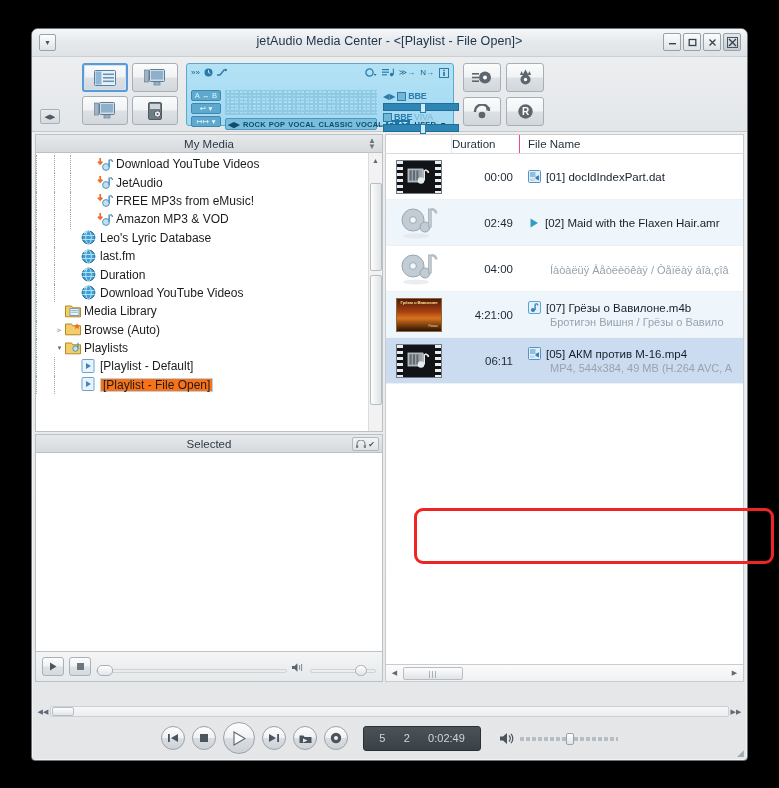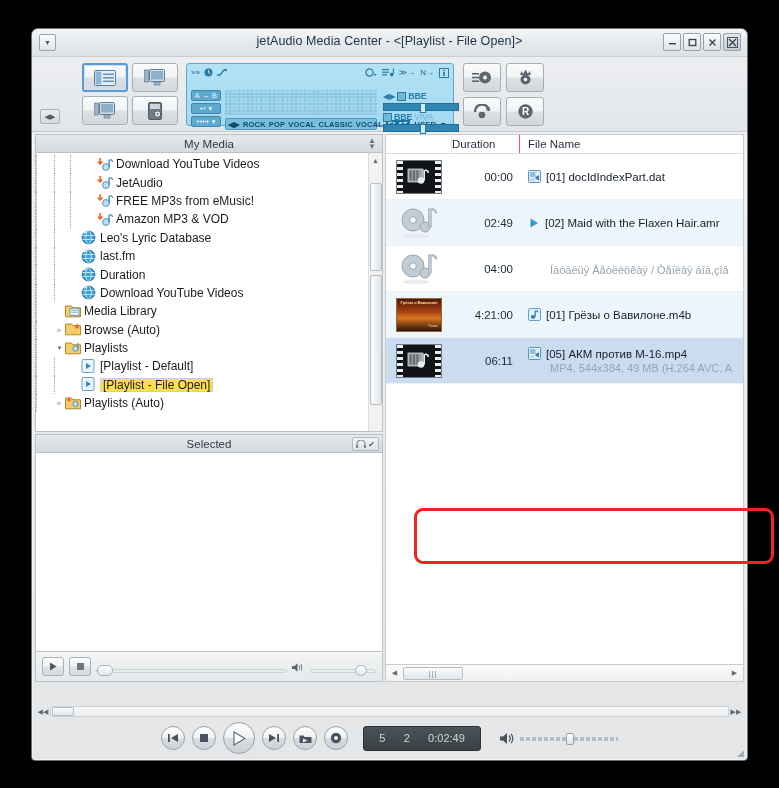--- a/index.html
+++ b/index.html
@@ -155,21 +155,21 @@
   .tree-wrap {
     flex: 1; background: #ffffff; border: 1px solid #bcc1c6; border-top: none;
     position: relative; overflow: hidden;
   }
   .tree { padding: 2px 0 0 0; font-size: 12px; color: #1c1c1c; }
   .tnode { height: 18.4px; display: flex; align-items: center; white-space: nowrap; }
   .exp { width: 11px; text-align: center; font-size: 7px; color: #5d6a76; }
   .tico { width: 16px; height: 15px; margin-right: 3px; position: relative; flex: none; }
   .tlabel { line-height: 1; }
   .tnode.selected .tlabel {
-    background: #fde047; border: 1px solid #b9d2ea; padding: 0 2px; margin: -1px 0;
+    background: #f97316; border: 1px solid #b9d2ea; padding: 0 2px; margin: -1px 0;
   }
   .dots { border-left: 1px dotted #9aa3ab; align-self: stretch; margin-right: 2px; }
 
   .tree-sb {
     position: absolute; right: 0; top: 0; width: 14px; height: 100%;
     background: #f2f2f2; border-left: 1px solid #dcdcdc;
   }
   .sb-arrow { height: 14px; display: flex; align-items: center; justify-content: center; font-size: 7px; color: #5e6b77; }
   .sb-thumb {
     position: absolute; left: 1px; width: 12px;
@@ -668,32 +668,20 @@
                 <span class="dots" style="width:14px"></span>
                 <span class="exp"></span>
                 <span class="tico">
                   <svg xmlns="http://www.w3.org/2000/svg" width="14" height="14" viewBox="0 0 14 14">
                     <rect x="1" y="0.5" width="12" height="13" rx="1" fill="#e8f3fb" stroke="#6ba3cc"></rect>
                     <path d="M5 4 L10 7 L5 10 Z" fill="#3c86bd"></path>
                   </svg>
                 </span>
                 <span class="tlabel">[Playlist - File Open]</span>
               </div>
-              <div class="tnode">
-                <span class="dots" style="width:16px"></span>
-                <span class="exp">▹</span>
-                <span class="tico">
-                  <svg xmlns="http://www.w3.org/2000/svg" width="16" height="14" viewBox="0 0 16 14">
-                    <path d="M0.5 2h6l1.3 1.8h7.7v9H0.5z" fill="#f4cd6a" stroke="#b08b24"></path>
-                    <circle cx="10.5" cy="8" r="2.6" fill="#bfe2f2" stroke="#4f93bd"></circle>
-                    <path d="M4 1v4M2.2 3.2L4 5l1.8-1.8" stroke="#f26b2a" stroke-width="1.5" fill="none"></path>
-                  </svg>
-                </span>
-                <span class="tlabel">Playlists (Auto)</span>
-              </div>
             </div>
           <div class="tree-sb">
             <div class="sb-arrow">▲</div>
             <div class="sb-thumb" style="top:30px;height:88px;"></div>
             <div class="sb-thumb" style="top:122px;height:130px;"></div>
           </div>
         </div>
 
         <div class="selected-panel">
           <div class="panel-head">
@@ -828,22 +816,23 @@
      <div class="cell-name">
        <div class="fn-line">
          <span>
                     <svg xmlns="http://www.w3.org/2000/svg" width="13" height="13" viewBox="0 0 13 13">
                       <rect x="0.5" y="0.5" width="12" height="12" rx="1.5" fill="#e3f1fa" stroke="#5fa3cf"></rect>
                       <circle cx="5" cy="9" r="2.1" fill="#2f82bd"></circle>
                       <rect x="6.5" y="2.6" width="1.3" height="6.4" fill="#2f82bd"></rect>
                       <path d="M7.8 2.6c1.5.2 2.2.9 2.2 1.9" stroke="#2f82bd" stroke-width="1.2" fill="none"></path>
                     </svg>
                   </span>
-         <span>[01] Грёзы о Вавилоне.m4b</span>
+         <span>[07] Грёзы о Вавилоне.m4b</span>
        </div>
+       <div class="fn-sub">Бротигэн Вишня / Грёзы о Вавило</div>
      </div>
             </div>
             <div class="pl-row sel">
               <div class="cell-thumb">
                 <div class="thumb-video">
       <span class="perf l"></span>
       <span class="perf r"></span>
       <svg width="24" height="22" viewBox="0 0 24 22">
                     <rect x="1" y="3" width="15" height="13" fill="#9aa3ab" stroke="#cfd6dc" stroke-width=".8"></rect>
                     <rect x="2.6" y="4.4" width="2" height="10" fill="#2b3036" opacity=".5"></rect>

